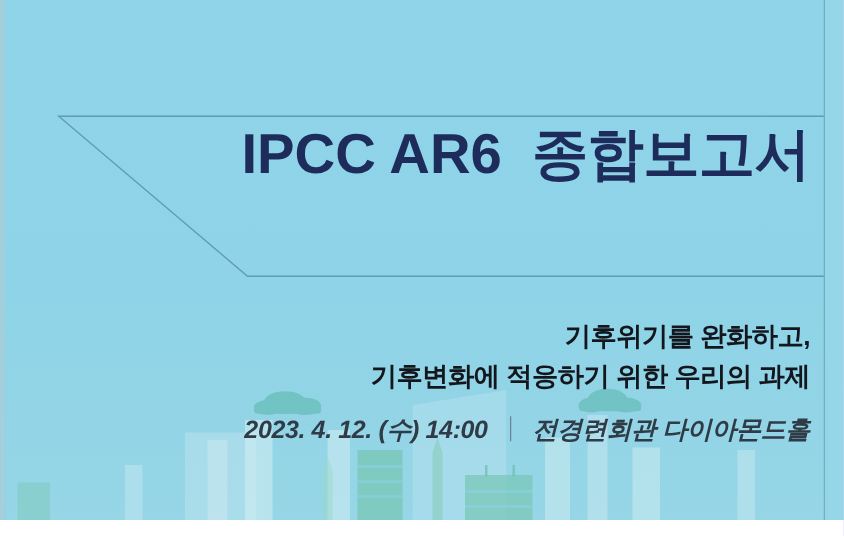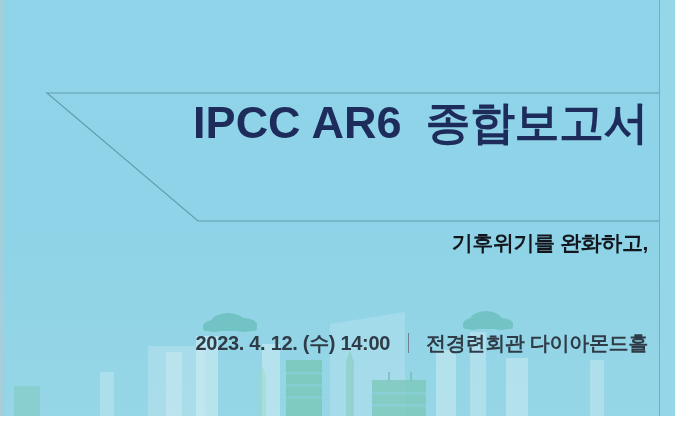--- a/index.html
+++ b/index.html
@@ -95,39 +95,40 @@
     color: #1d2c5b;
   }
   .title-line.line2 {
     color: #13687f;
     letter-spacing: 1px;
   }
 
   .subtitle-wrap {
     position: absolute;
     right: 27px;
-    top: 227px;
+    top: 254px;
     text-align: right;
   }
   .subtitle-line {
     display: block;
     font-size: 21px;
     line-height: 1.52;
     font-weight: 700;
     color: #13171d;
     letter-spacing: -0.4px;
     white-space: nowrap;
   }
 
   .meta-wrap {
     position: absolute;
     right: 27px;
     top: 330px;
     text-align: right;
     white-space: nowrap;
+    font-style: italic;
   }
   .meta-date, .meta-venue {
     font-size: 20px;
     font-weight: 600;
     color: #2f3b46;
     letter-spacing: -0.3px;
   }
   .meta-sep {
     display: inline-block;
     width: 1px;
@@ -201,20 +202,21 @@
   </svg>
 
   <div class="content">
 
     <div class="title-wrap">
       <span class="title-line line1"><span class="seg-latin">IPCC AR6</span>&nbsp;&nbsp;<span class="seg-ko-navy">종합보고서</span></span>
     </div>
 
     <div class="subtitle-wrap">
       <span class="subtitle-line">기후위기를 완화하고,</span>
+      <span class="subtitle-line">기후변화에 적응하기 위한 우리의 과제</span>
     </div>
 
     <div class="meta-wrap">
       <span class="meta-date">2023. 4. 12. (수) 14:00</span>
       <span class="meta-sep"></span>
       <span class="meta-venue">전경련회관 다이아몬드홀</span>
     </div>
 
   </div>
 </div>

